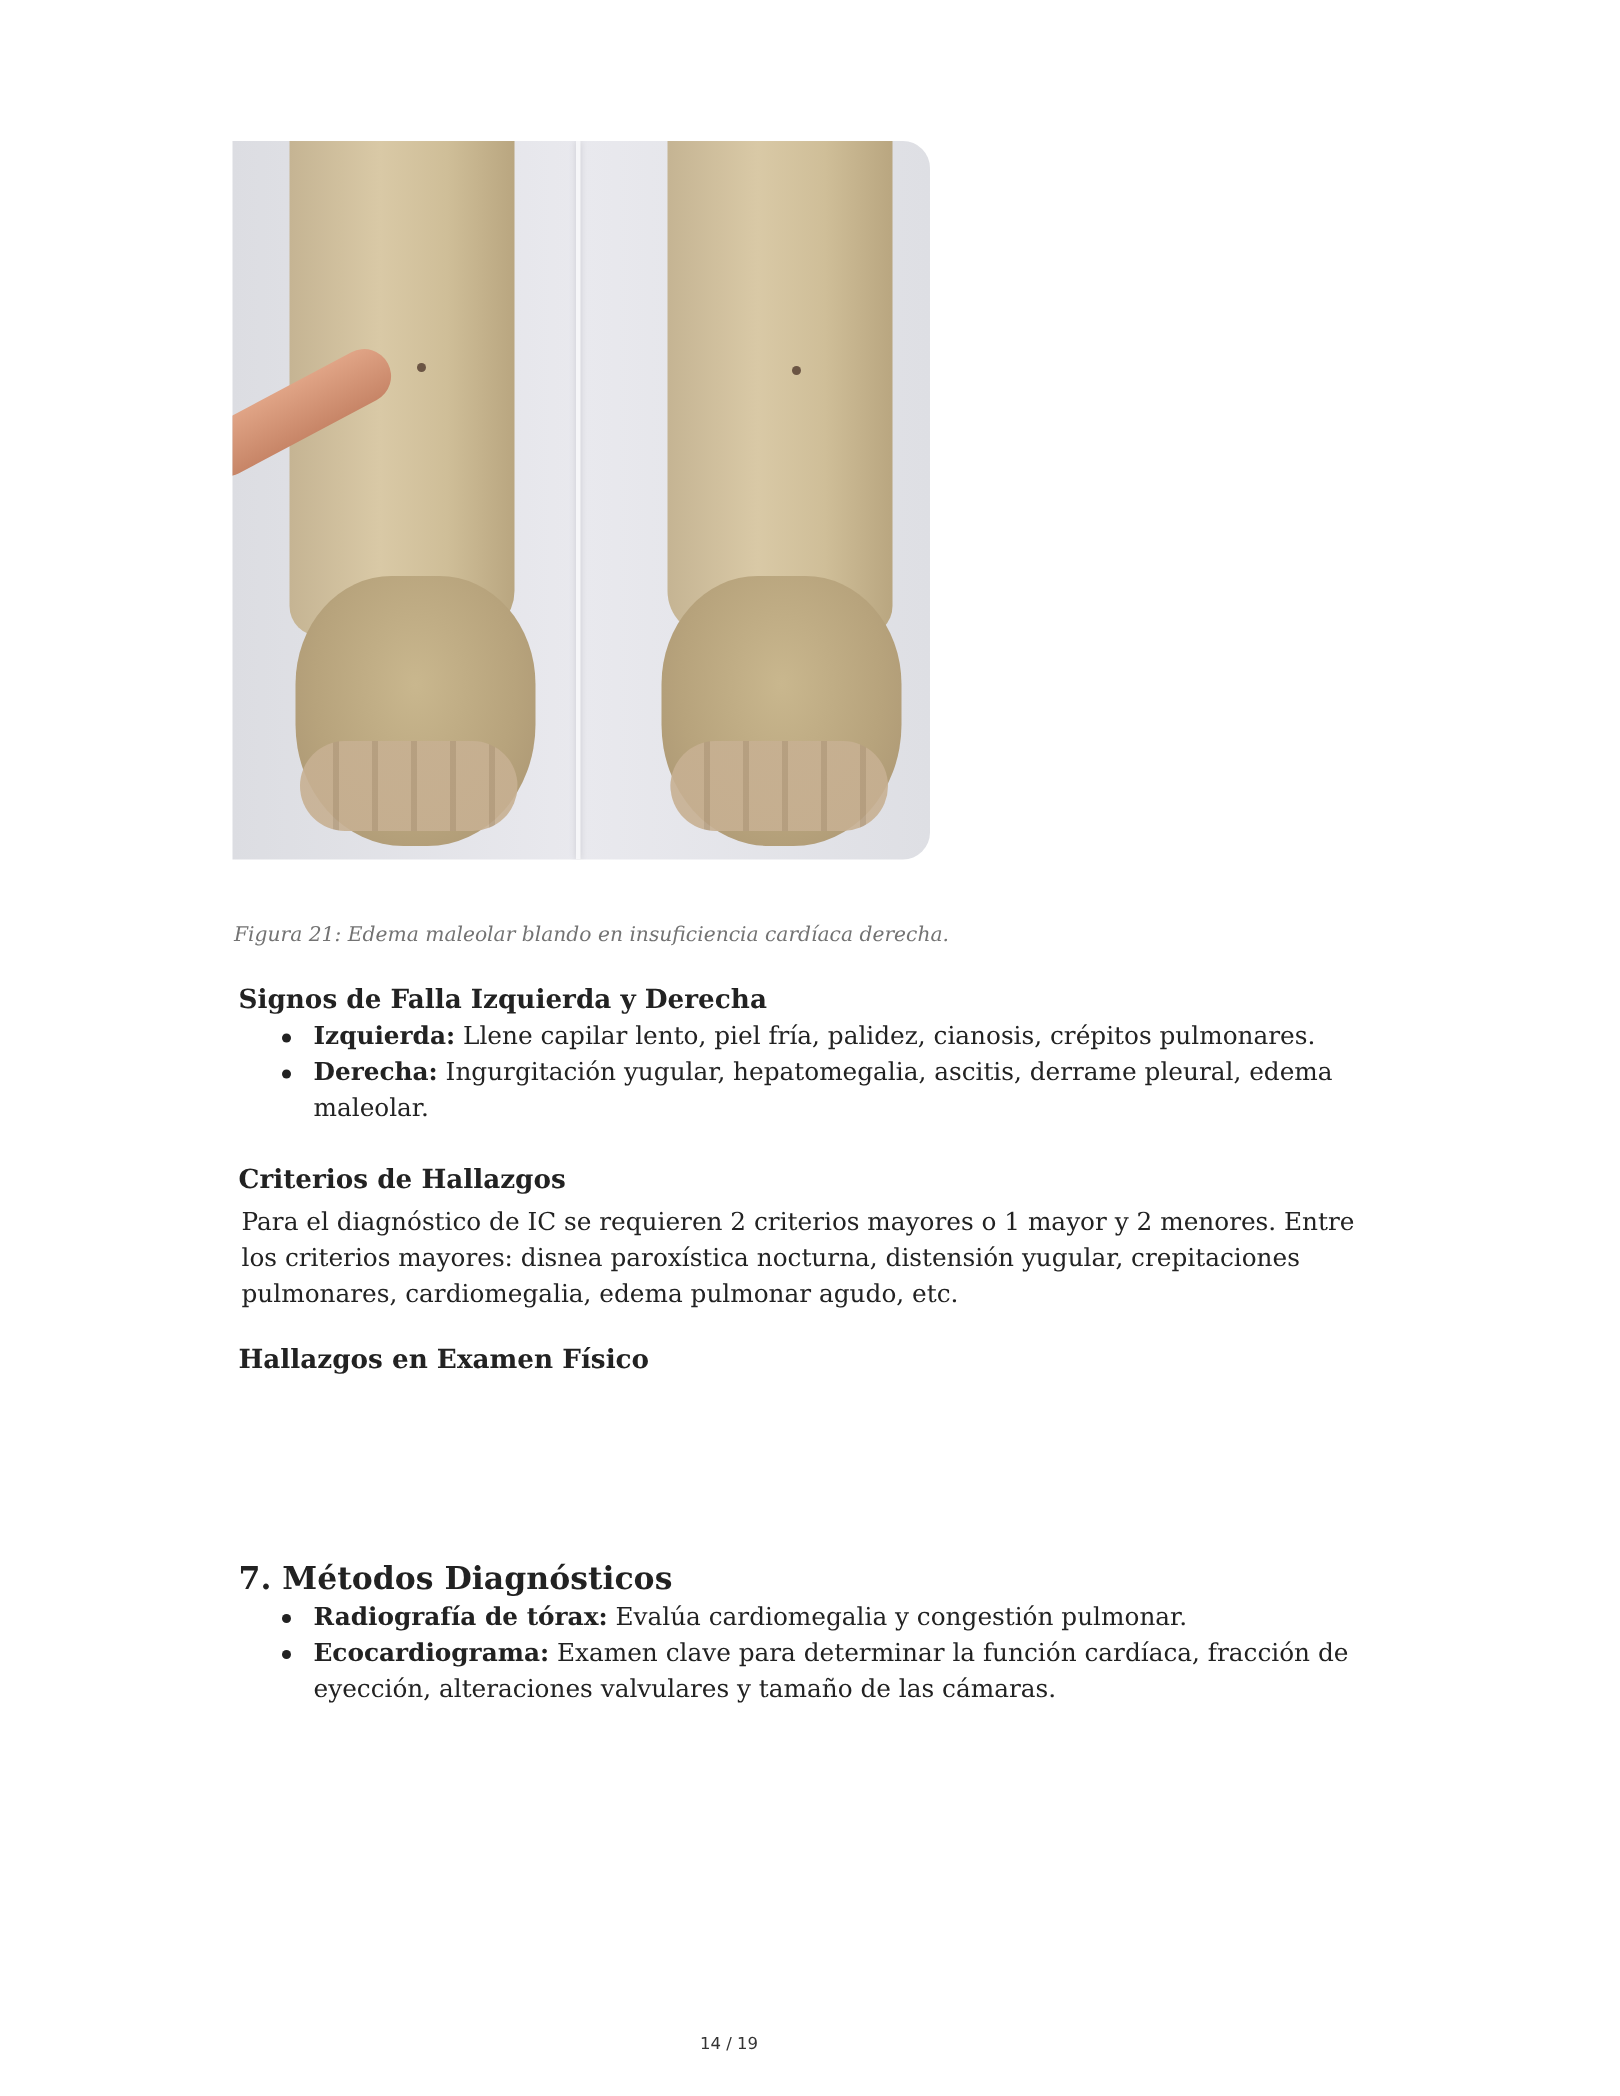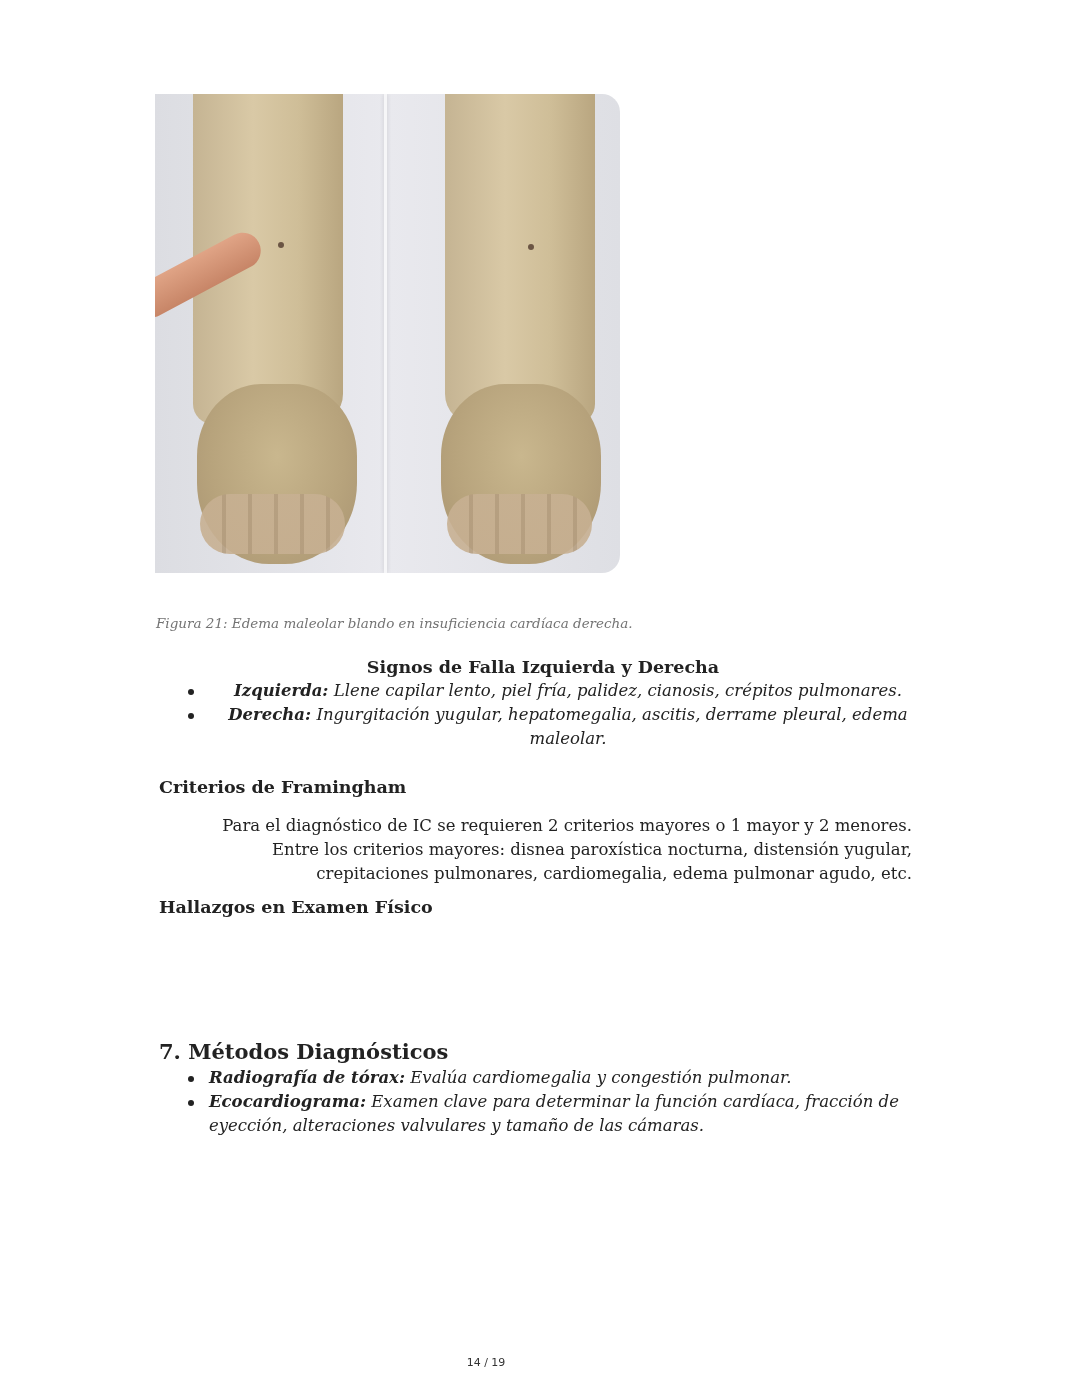--- a/index.html
+++ b/index.html
@@ -19,22 +19,22 @@
   .toes { position: absolute; height: 60px; border-radius: 30px; background: repeating-linear-gradient(90deg, #c7b092 0 22px, #b59e80 22px 26px); opacity: 0.9; }
   .finger { position: absolute; left: -20px; top: 196px; width: 140px; height: 36px; background: linear-gradient(180deg, #e0a486, #c78567); border-radius: 20px; transform: rotate(-28deg); transform-origin: left center; }
   .dot { position: absolute; width: 6px; height: 6px; border-radius: 50%; background: #6b5544; }
   .caption {
     position: absolute; left: 156px; top: 615px;
     font-size: 13.5px; font-style: italic; color: #737373;
   }
   .block { position: absolute; left: 157px; width: 770px; }
   h3 { margin: 0; font-size: 17.5px; font-weight: bold; line-height: 24px; padding-left: 2px; }
   h2 { margin: 0; font-size: 21px; font-weight: bold; line-height: 28px; padding-left: 2px; }
-  p { margin: 15px; font-size: 16.5px; line-height: 24px; text-align: right; }
-  ul { margin: 0; padding-left: 52px; list-style: none; font-style: italic; }
+  p { margin: 4px; font-size: 16.5px; line-height: 24px; }
+  ul { margin: 0; padding-left: 52px; list-style: none; }
   li { position: relative; font-size: 16.5px; line-height: 24px; }
   li::before { content: ""; position: absolute; left: -21px; top: 10px; width: 6px; height: 6px; border-radius: 50%; background: #222; }
   li b { font-weight: bold; }
   .page-num {
     position: absolute; left: 0; width: 972px; top: 1356px; text-align: center;
     font-family: "DejaVu Sans", sans-serif; font-size: 11px; color: #333;
   }
 </style>
 </head>
 <body>
@@ -47,30 +47,30 @@
   <div class="leg" style="left:290px; top:0; width:150px; height:330px; border-radius:0 0 20px 30px;"></div>
   <div class="foot" style="left:286px; top:290px; width:160px; height:180px;"></div>
   <div class="toes" style="left:292px; top:400px; width:145px;"></div>
   <div class="finger"></div>
   <div class="dot" style="left:123px; top:148px;"></div>
   <div class="dot" style="left:373px; top:150px;"></div>
 </div>
 
 <div class="caption">Figura 21: Edema maleolar blando en insuficiencia cardíaca derecha.</div>
 
-<div class="block" style="top:655px;text-align:center;">
+<div class="block" style="top:655px;">
   <h3>Signos de Falla Izquierda y Derecha</h3>
   <ul>
     <li><b>Izquierda:</b><span> Llene capilar lento, piel fría, palidez, cianosis, crépitos pulmonares.</span></li>
     <li><b>Derecha:</b><span> Ingurgitación yugular, hepatomegalia, ascitis, derrame pleural, edema maleolar.</span></li>
   </ul>
 </div>
 
 <div class="block" style="top:775px;">
-  <h3>Criterios de Framingham</h3>
+  <h3>Criterios de Hallazgos</h3>
   <p>Para el diagnóstico de IC se requieren 2 criterios mayores o 1 mayor y 2 menores. Entre los criterios mayores: disnea paroxística nocturna, distensión yugular, crepitaciones pulmonares, cardiomegalia, edema pulmonar agudo, etc.</p>
 </div>
 
 <div class="block" style="top:895px;">
   <h3>Hallazgos en Examen Físico</h3>
   <ul>
   </ul>
 </div>
 
 <div class="block" style="top:1038px;">

